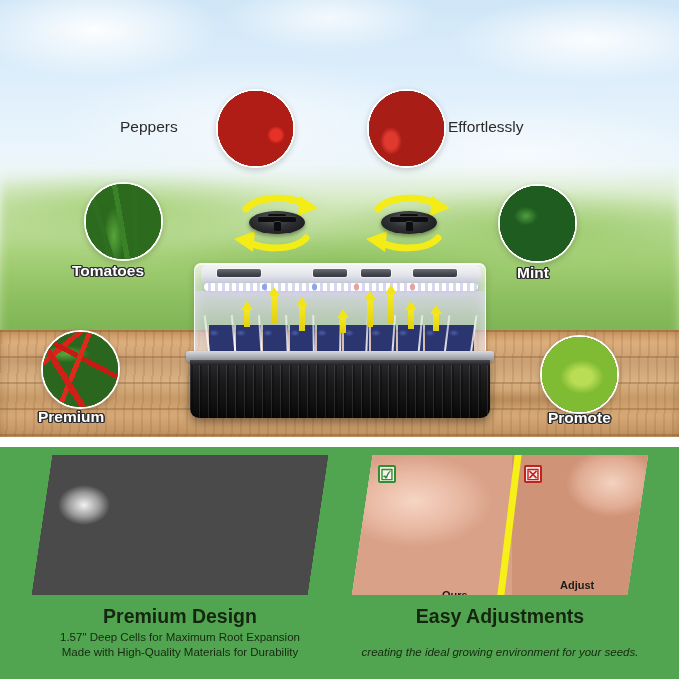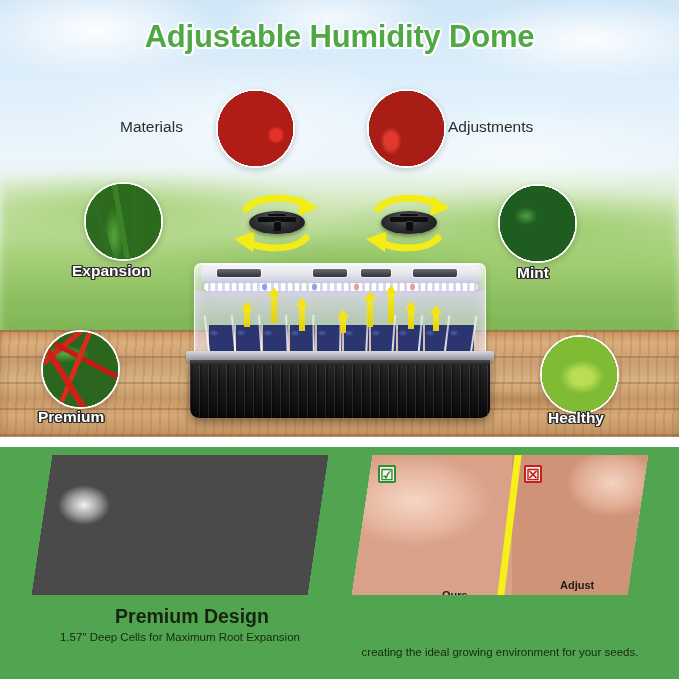--- a/index.html
+++ b/index.html
@@ -318,51 +318,50 @@
   }
 </style>
 </head>
 <body>
 
 <div id="hero">
   <div class="sky"></div>
   <div class="grass"></div>
   <div class="wood"></div>
 
-  <div id="title">Adjustable Humidity Dome</div>
 
   <div class="badge" style="left:216px;top:89px;width:79px;height:79px;">
     <div class="tex tex-tomato"></div>
   </div>
-  <div class="plabel dark" style="left:120px;top:118px;">Materials</div>
+  <div class="plabel dark" style="left:120px;top:118px;">Peppers</div>
 
   <div class="badge" style="left:367px;top:89px;width:79px;height:79px;">
     <div class="tex tex-straw"></div>
   </div>
-  <div class="plabel dark" style="left:448px;top:118px;">Adjustments</div>
+  <div class="plabel dark" style="left:448px;top:118px;">Effortlessly</div>
 
   <div class="badge" style="left:84px;top:182px;width:79px;height:79px;">
     <div class="tex tex-cuke"></div>
   </div>
-  <div class="plabel light" style="left:72px;top:262px;">Expansion</div>
+  <div class="plabel light" style="left:72px;top:262px;">Tomatoes</div>
 
   <div class="badge" style="left:498px;top:184px;width:79px;height:79px;">
     <div class="tex tex-mint"></div>
   </div>
   <div class="plabel light" style="left:517px;top:264px;">Mint</div>
 
   <div class="badge" style="left:41px;top:330px;width:79px;height:79px;">
     <div class="tex tex-pepper"></div>
   </div>
   <div class="plabel light" style="left:38px;top:408px;">Premium</div>
 
   <div class="badge" style="left:540px;top:335px;width:79px;height:79px;">
     <div class="tex tex-lettuce"></div>
   </div>
-  <div class="plabel light" style="left:548px;top:409px;">Healthy</div>
+  <div class="plabel light" style="left:548px;top:409px;">Promote</div>
 
   <div class="knob-grp" style="left:228px;top:190px;">
     <svg class="rot-arrow" style="left:0;top:0;" width="96" height="64" viewBox="0 0 96 64">
       <path d="M18 19 C30 5, 66 5, 80 17" stroke="#F4EC16" stroke-width="7" fill="none" stroke-linecap="round"></path>
       <path d="M72 6 L90 18 L70 26 Z" fill="#F4EC16"></path>
       <path d="M78 48 C66 61, 30 61, 17 49" stroke="#F4EC16" stroke-width="7" fill="none" stroke-linecap="round"></path>
       <path d="M25 62 L6 49 L27 41 Z" fill="#F4EC16"></path>
     </svg>
     <div class="knob"></div>
     <div class="knob-fin" style="left:40px;top:23px;width:18px;height:8px;"></div>
@@ -472,17 +471,19 @@
     <div class="half-r"></div>
     <div class="divider-y"></div>
 
     <div class="mark ok" style="left:26px;top:10px;">☑</div>
     <div class="mark no" style="left:172px;top:10px;">☒</div>
 
     <div class="cmp-label" style="left:90px;top:134px;">Ours</div>
     <div class="cmp-label" style="left:208px;top:124px;">Adjust</div>
   </div>
 
-  <div class="feat-title" style="left:42px;top:158px;">Premium Design</div>
+  <div class="feat-title" style="left:30px;top:158px;">Premium Design</div>
   <div class="feat-line" style="left:15px;top:183px;">1.57" Deep Cells for Maximum Root Expansion</div>
-
-  <div class="feat-line" style="left:335px;top:198px;">creating the ideal growing environment for your seeds.</div>
+  <div class="feat-line" style="left:15px;top:198px;">Made with High-Quality Materials for Durability</div>
+
+  <div class="feat-title" style="left:350px;top:158px;">Easy Adjustments</div>
+  <div class="feat-line" style="left:335px;top:198px;font-style:italic;">creating the ideal growing environment for your seeds.</div>
 </div>
 
 </body></html>

